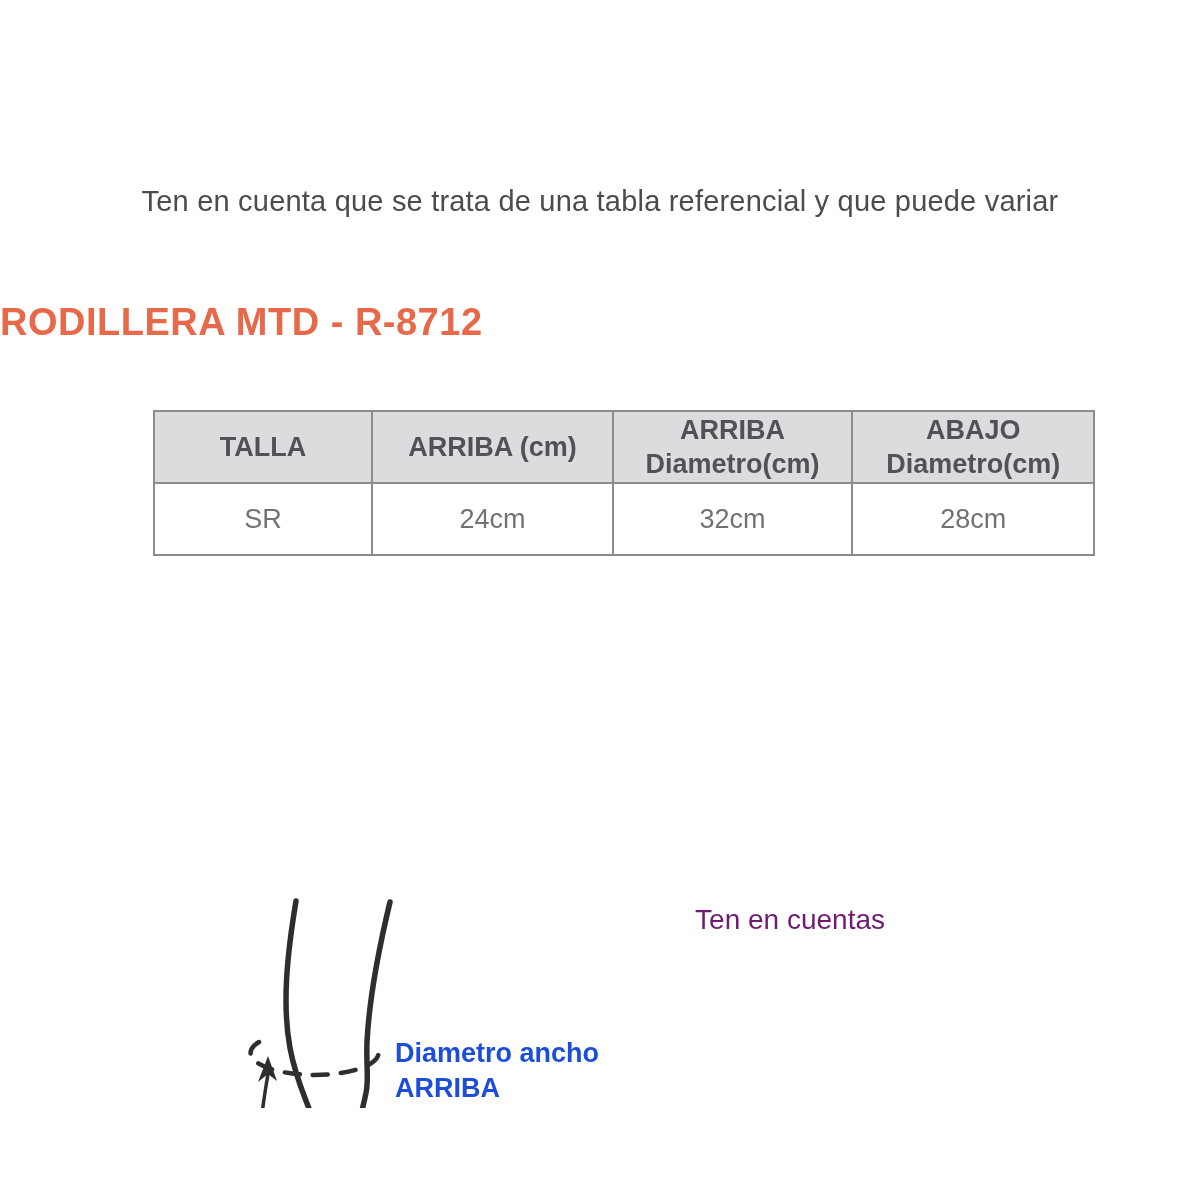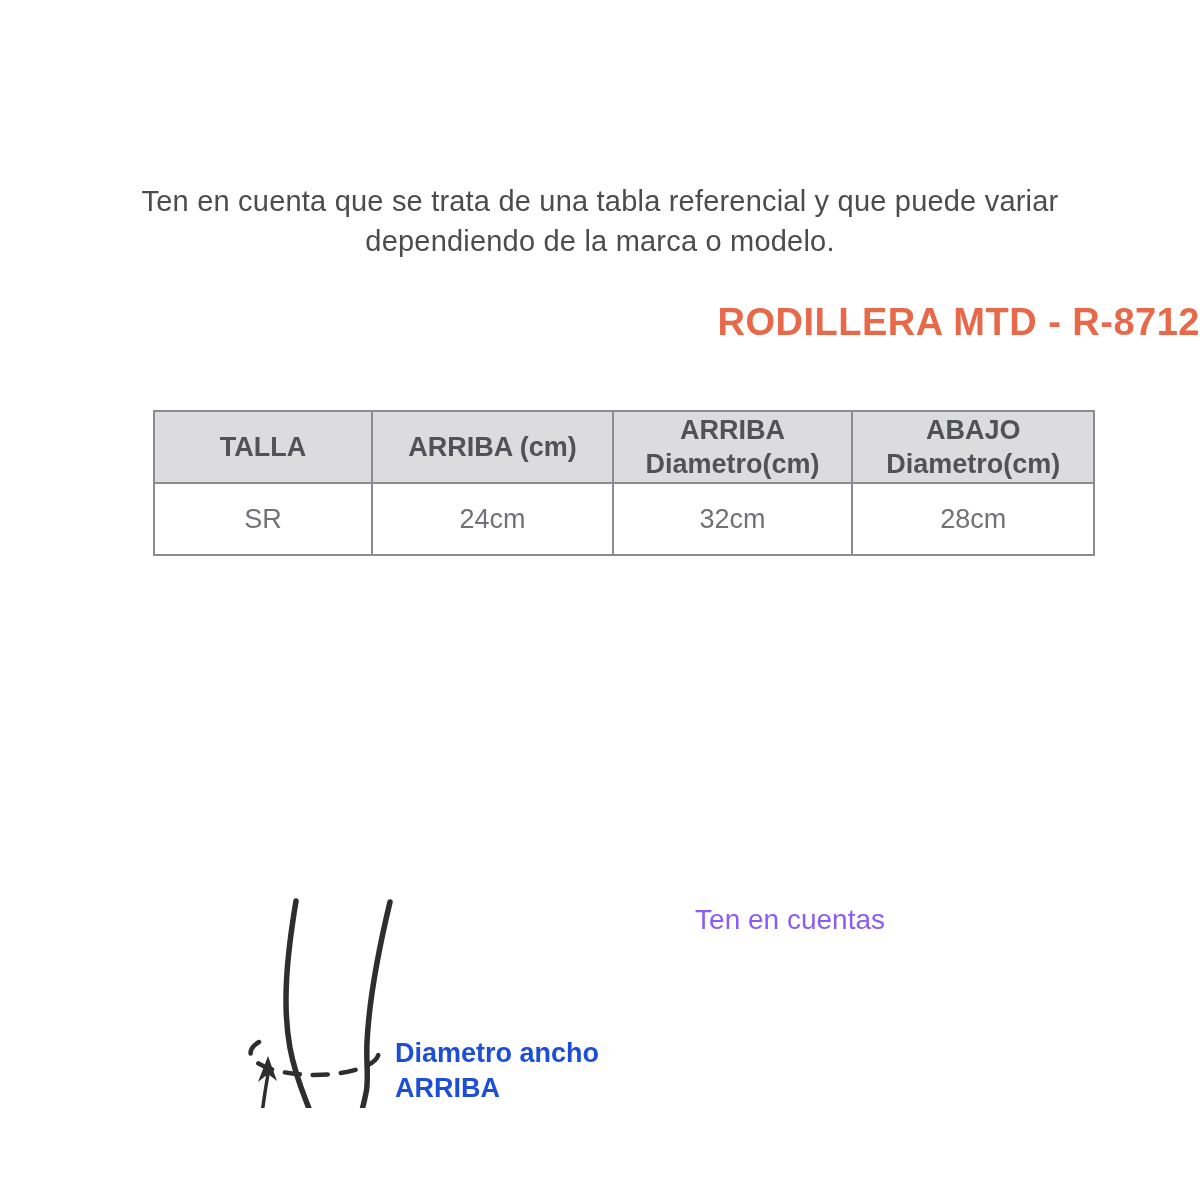--- a/index.html
+++ b/index.html
@@ -22,21 +22,21 @@
     color: #4c4c4e;
     letter-spacing: 0.2px;
   }
   .intro span { display: block; }
   .title {
     position: absolute;
     top: 301px;
     left: 0;
     width: 1200px;
     margin: 0;
-    text-align: right;
+    text-align: left;
     font-size: 38px;
     font-weight: 700;
     letter-spacing: 0.5px;
     color: #e8694a;
   }
   table.size {
     position: absolute;
     left: 153px;
     top: 410px;
     width: 942px;
@@ -64,21 +64,21 @@
     font-size: 27px;
     font-weight: 400;
   }
   .note {
     position: absolute;
     top: 901px;
     right: 315px;
     text-align: right;
     font-size: 28px;
     line-height: 38px;
-    color: #8b5cf6;
+    color: #701a75;
   }
   .note span { display: block; }
   .diagram-label {
     position: absolute;
     color: #1d4ed8;
     font-weight: 700;
     font-size: 27px;
     line-height: 35px;
     white-space: nowrap;
   }
@@ -95,21 +95,20 @@
     pointer-events: none;
   }
 </style>
 </head>
 <body>
 
 <div class="page">
 
   <p class="intro">
     <span>Ten en cuenta que se trata de una tabla referencial y que puede variar</span>
-    <span>dependiendo de la marca o modelo.</span>
   </p>
 
   <h1 class="title">RODILLERA MTD - R-8712</h1>
 
   <table class="size">
     <colgroup>
       <col style="width:23.2%">
       <col style="width:25.6%">
       <col style="width:25.5%">
       <col style="width:25.7%">

